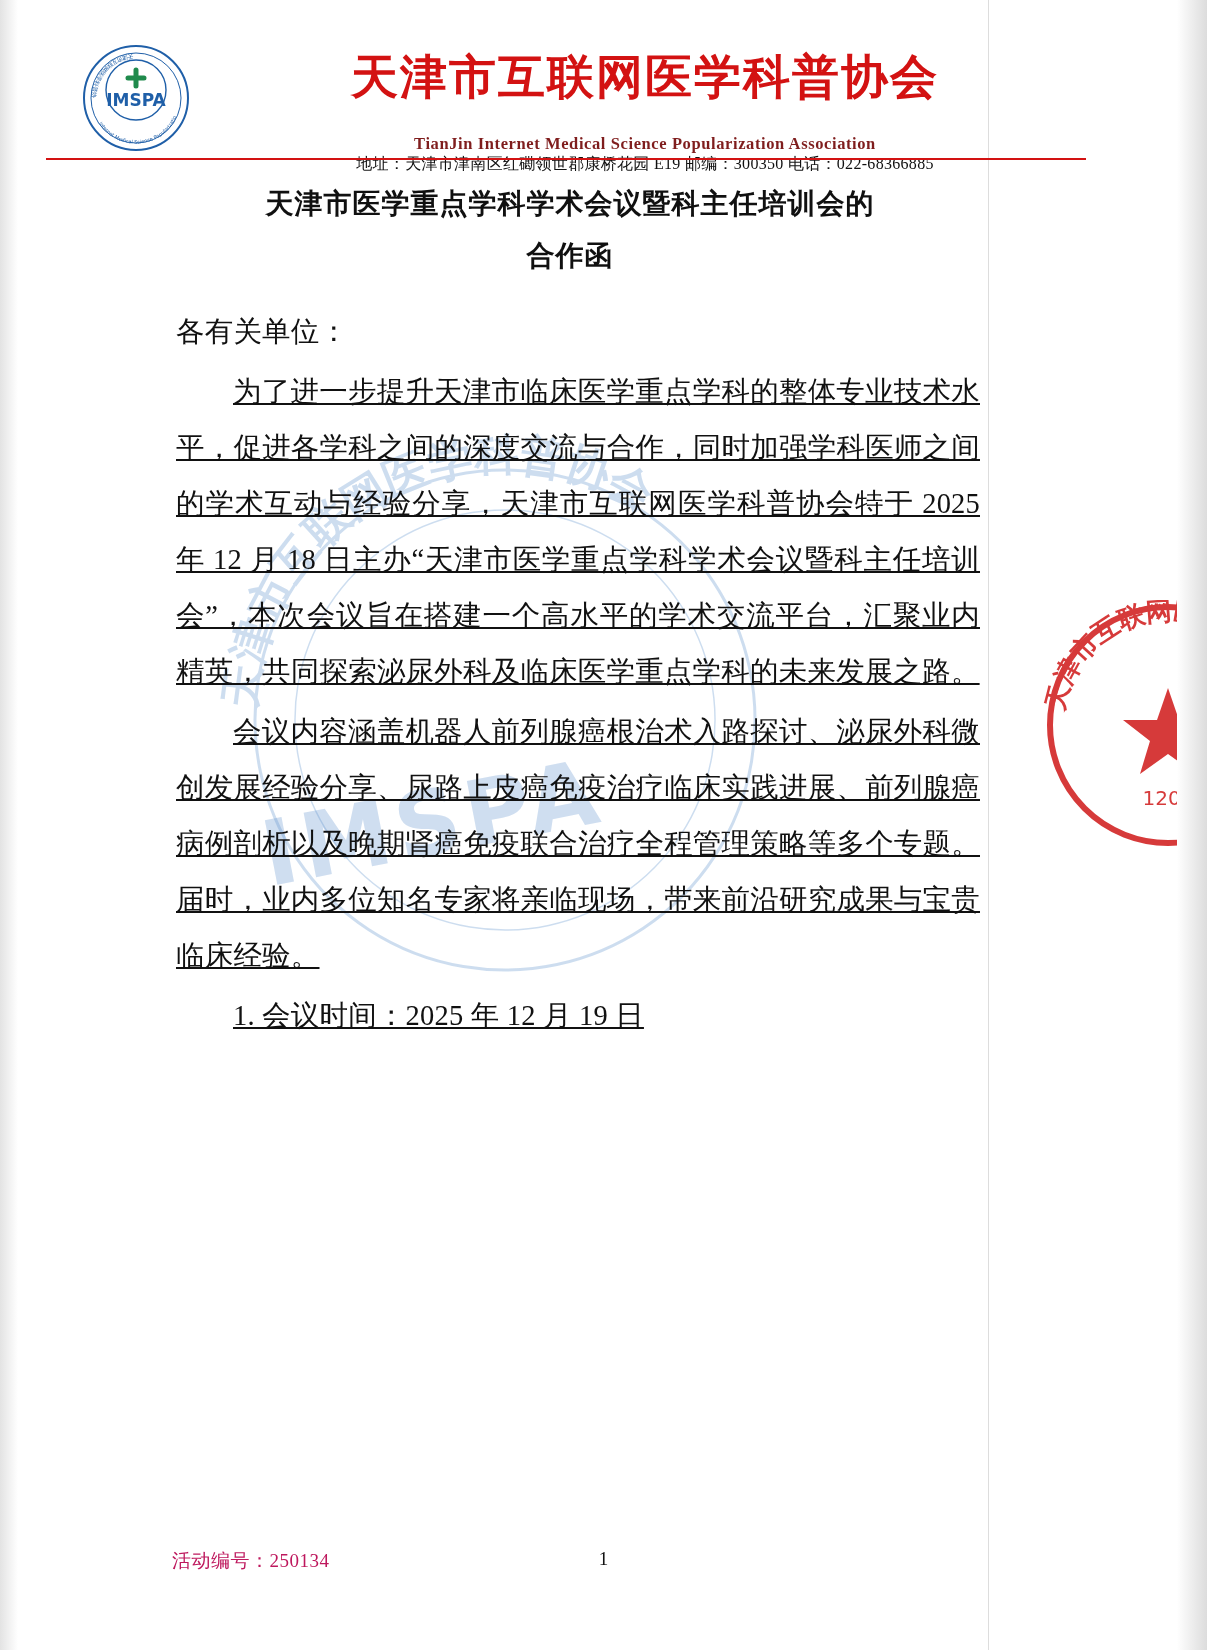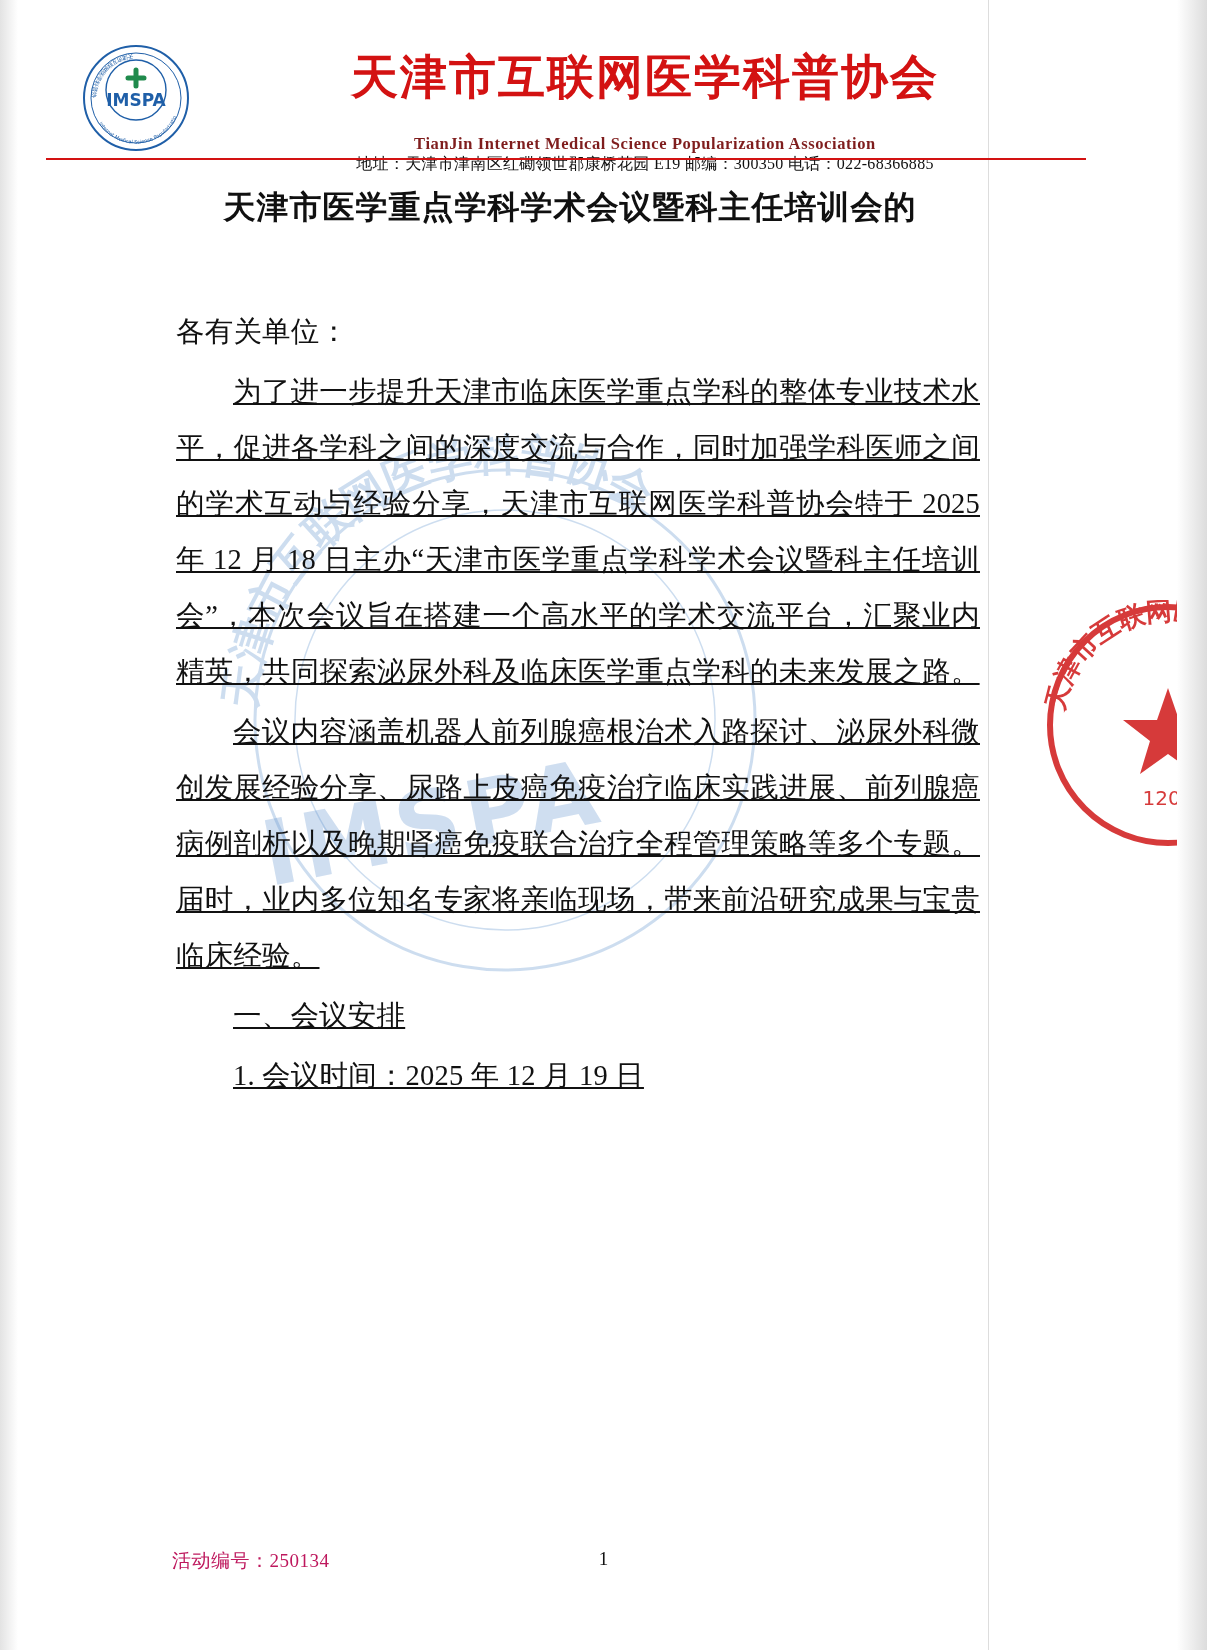--- a/index.html
+++ b/index.html
@@ -101,21 +101,21 @@
 
   
   .doc-title {
     position: absolute;
     left: 130px;
     top: 178px;
     width: 880px;
     text-align: center;
     font-family: "DejaVu Sans", "Liberation Sans", sans-serif;
     font-weight: 700;
-    font-size: 32px;
+    font-size: 28px;
     line-height: 1.85;
     color: #101010;
     letter-spacing: 1px;
   }
 
   
   .body-text {
     position: absolute;
     left: 172px;
     top: 300px;
@@ -223,20 +223,21 @@
 
     <div class="org-name-cn">天津市互联网医学科普协会</div>
     <div class="org-name-en">TianJin Internet Medical Science Popularization Association</div>
     <div class="org-contact">地址：天津市津南区红磡领世郡康桥花园 E19    邮编：300350 电话：022-68366885</div>
   </div>
 
   <div class="rule"></div>
 
   <div class="doc-title">
     <div>天津市医学重点学科学术会议暨科主任培训会的</div>
+    <div>合作函</div>
   </div>
 
   <svg class="wm wm-arc" viewBox="0 0 580 580" aria-hidden="true">
     <circle cx="290" cy="290" r="250" fill="none" stroke="#6a9bd1" stroke-width="3"></circle>
     <circle cx="290" cy="290" r="210" fill="none" stroke="#6a9bd1" stroke-width="1.5"></circle>
     <path id="wmArc" d="M40 290 a250 250 0 0 1 500 0" fill="none"></path>
     <text font-family="DejaVu Sans, sans-serif" font-size="44" font-weight="bold" fill="#6a9bd1">
       <textPath href="#wmArc" startOffset="8%">天津市互联网医学科普协会</textPath>
     </text>
   </svg>
@@ -250,21 +251,20 @@
       <textPath href="#sealArc" startOffset="4%">天津市互联网医学科普协会</textPath>
     </text>
     <text x="125" y="205" text-anchor="middle" font-family="DejaVu Sans, sans-serif" font-size="20" fill="#d01a1a">1201</text>
     <path d="M125 88 l11 32 h34 l-27 21 10 33 -28-20 -28 20 10-33 -27-21 h34 z" fill="#d01a1a"></path>
   </svg>
 
   <div class="body-text">
     <p>各有关单位：</p>
     <p class="indent2">为了进一步提升天津市临床医学重点学科的整体专业技术水平，促进各学科之间的深度交流与合作，同时加强学科医师之间的学术互动与经验分享，天津市互联网医学科普协会特于 2025 年 12 月 18 日主办“天津市医学重点学科学术会议暨科主任培训会”，本次会议旨在搭建一个高水平的学术交流平台，汇聚业内精英，共同探索泌尿外科及临床医学重点学科的未来发展之路。</p>
     <p class="indent2">会议内容涵盖机器人前列腺癌根治术入路探讨、泌尿外科微创发展经验分享、尿路上皮癌免疫治疗临床实践进展、前列腺癌病例剖析以及晚期肾癌免疫联合治疗全程管理策略等多个专题。届时，业内多位知名专家将亲临现场，带来前沿研究成果与宝贵临床经验。</p>
-    <p class="indent2">一、会议安排</p>
     <p class="indent2">1. 会议时间：2025 年 12 月 19 日</p>
   </div>
 
   <div class="footer-left">
     <span>活动编号：</span><span>250134</span>
   </div>
   <div class="footer-page">1</div>
 
 </div>
 

